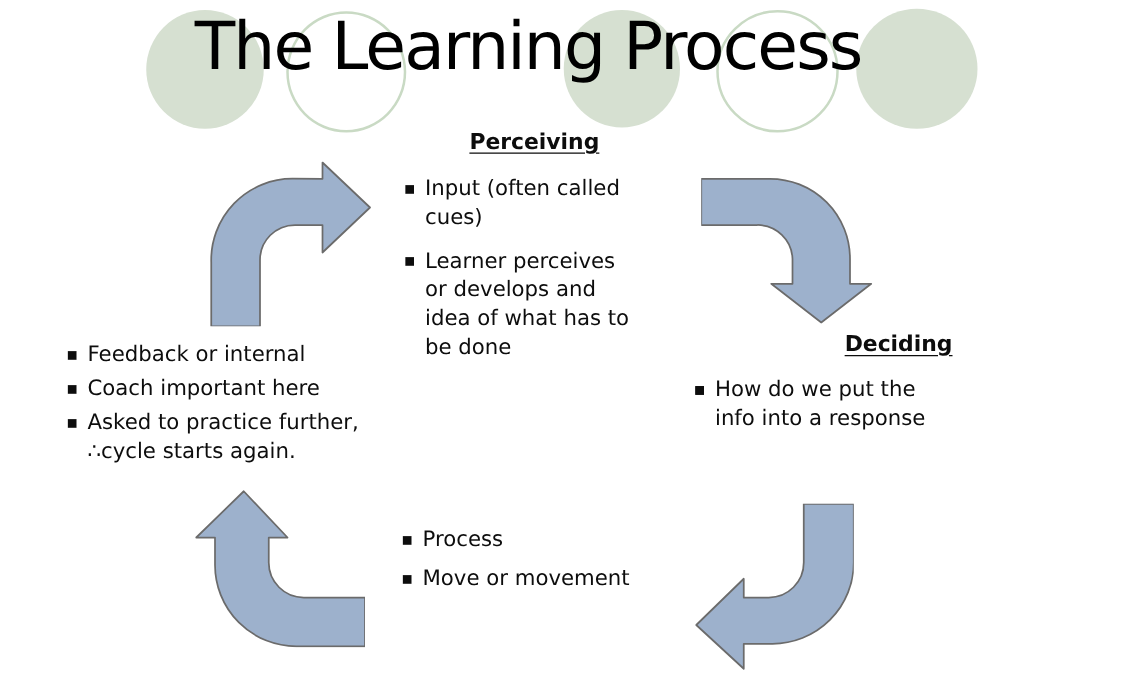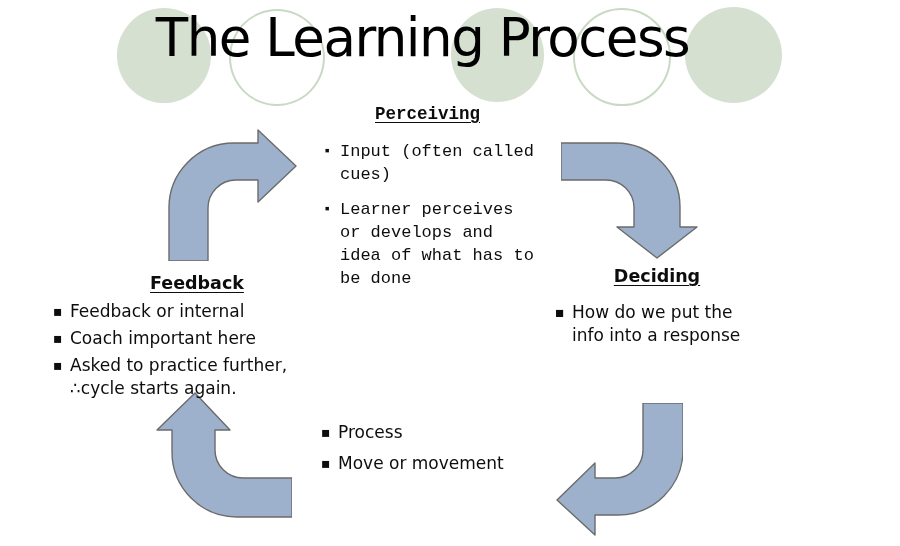--- a/index.html
+++ b/index.html
@@ -22,26 +22,26 @@
 
   .section { position:absolute; }
   .sec-heading {
     font-size:17.5px; font-weight:bold; text-align:center;
     text-decoration:underline; text-underline-offset:3px; line-height:21px;
   }
   .bullet { position:relative; padding-left:20px; font-size:17px; line-height:23px; }
   .bullet .bt { white-space:pre-line; }
   .bullet .bm { position:absolute; left:3px; top:0; font-size:14px; }
 
-  .sec-perceiving { left:320px; top:104px; width:215px;font-family:Liberation Mono, monospace; }
+  .sec-perceiving { left:320px; top:104px; width:215px; }
   .sec-perceiving .sec-heading { margin-bottom:15px; }
   .sec-perceiving .bullet { margin-bottom:12px; }
 
   .sec-deciding { left:552px; top:266px; width:210px; }
-  .sec-deciding .sec-heading { margin-bottom:14px; }
+  .sec-deciding .sec-heading { margin-bottom:14px;text-align:right; }
   .sec-deciding .bullet { margin-bottom:14px; }
 
   .sec-feedback { left:50px; top:273px; width:294px; }
   .sec-feedback .sec-heading { margin-bottom:6px; }
   .sec-feedback .bullet { margin-bottom:4px; }
 
   .sec-acting { left:318px; top:421px; width:210px; }
   .sec-acting .sec-heading { margin-bottom:15px; }
   .sec-acting .bullet { margin-bottom:8px; }
 </style>
@@ -96,21 +96,20 @@
       <span class="bm">▪</span>
     </div>
     <div class="bullet">
       <span class="bm">▪</span>
       <span class="bt">How do we put the
 info into a response</span>
     </div>
   </div>
 
   <div class="section sec-feedback">
-    <div class="sec-heading">Feedback</div>
     <div class="bullet">
       <span class="bm">▪</span>
       <span class="bt">Feedback or internal</span>
     </div>
     <div class="bullet">
       <span class="bm">▪</span>
       <span class="bt">Coach important here</span>
     </div>
     <div class="bullet">
       <span class="bm">▪</span>

